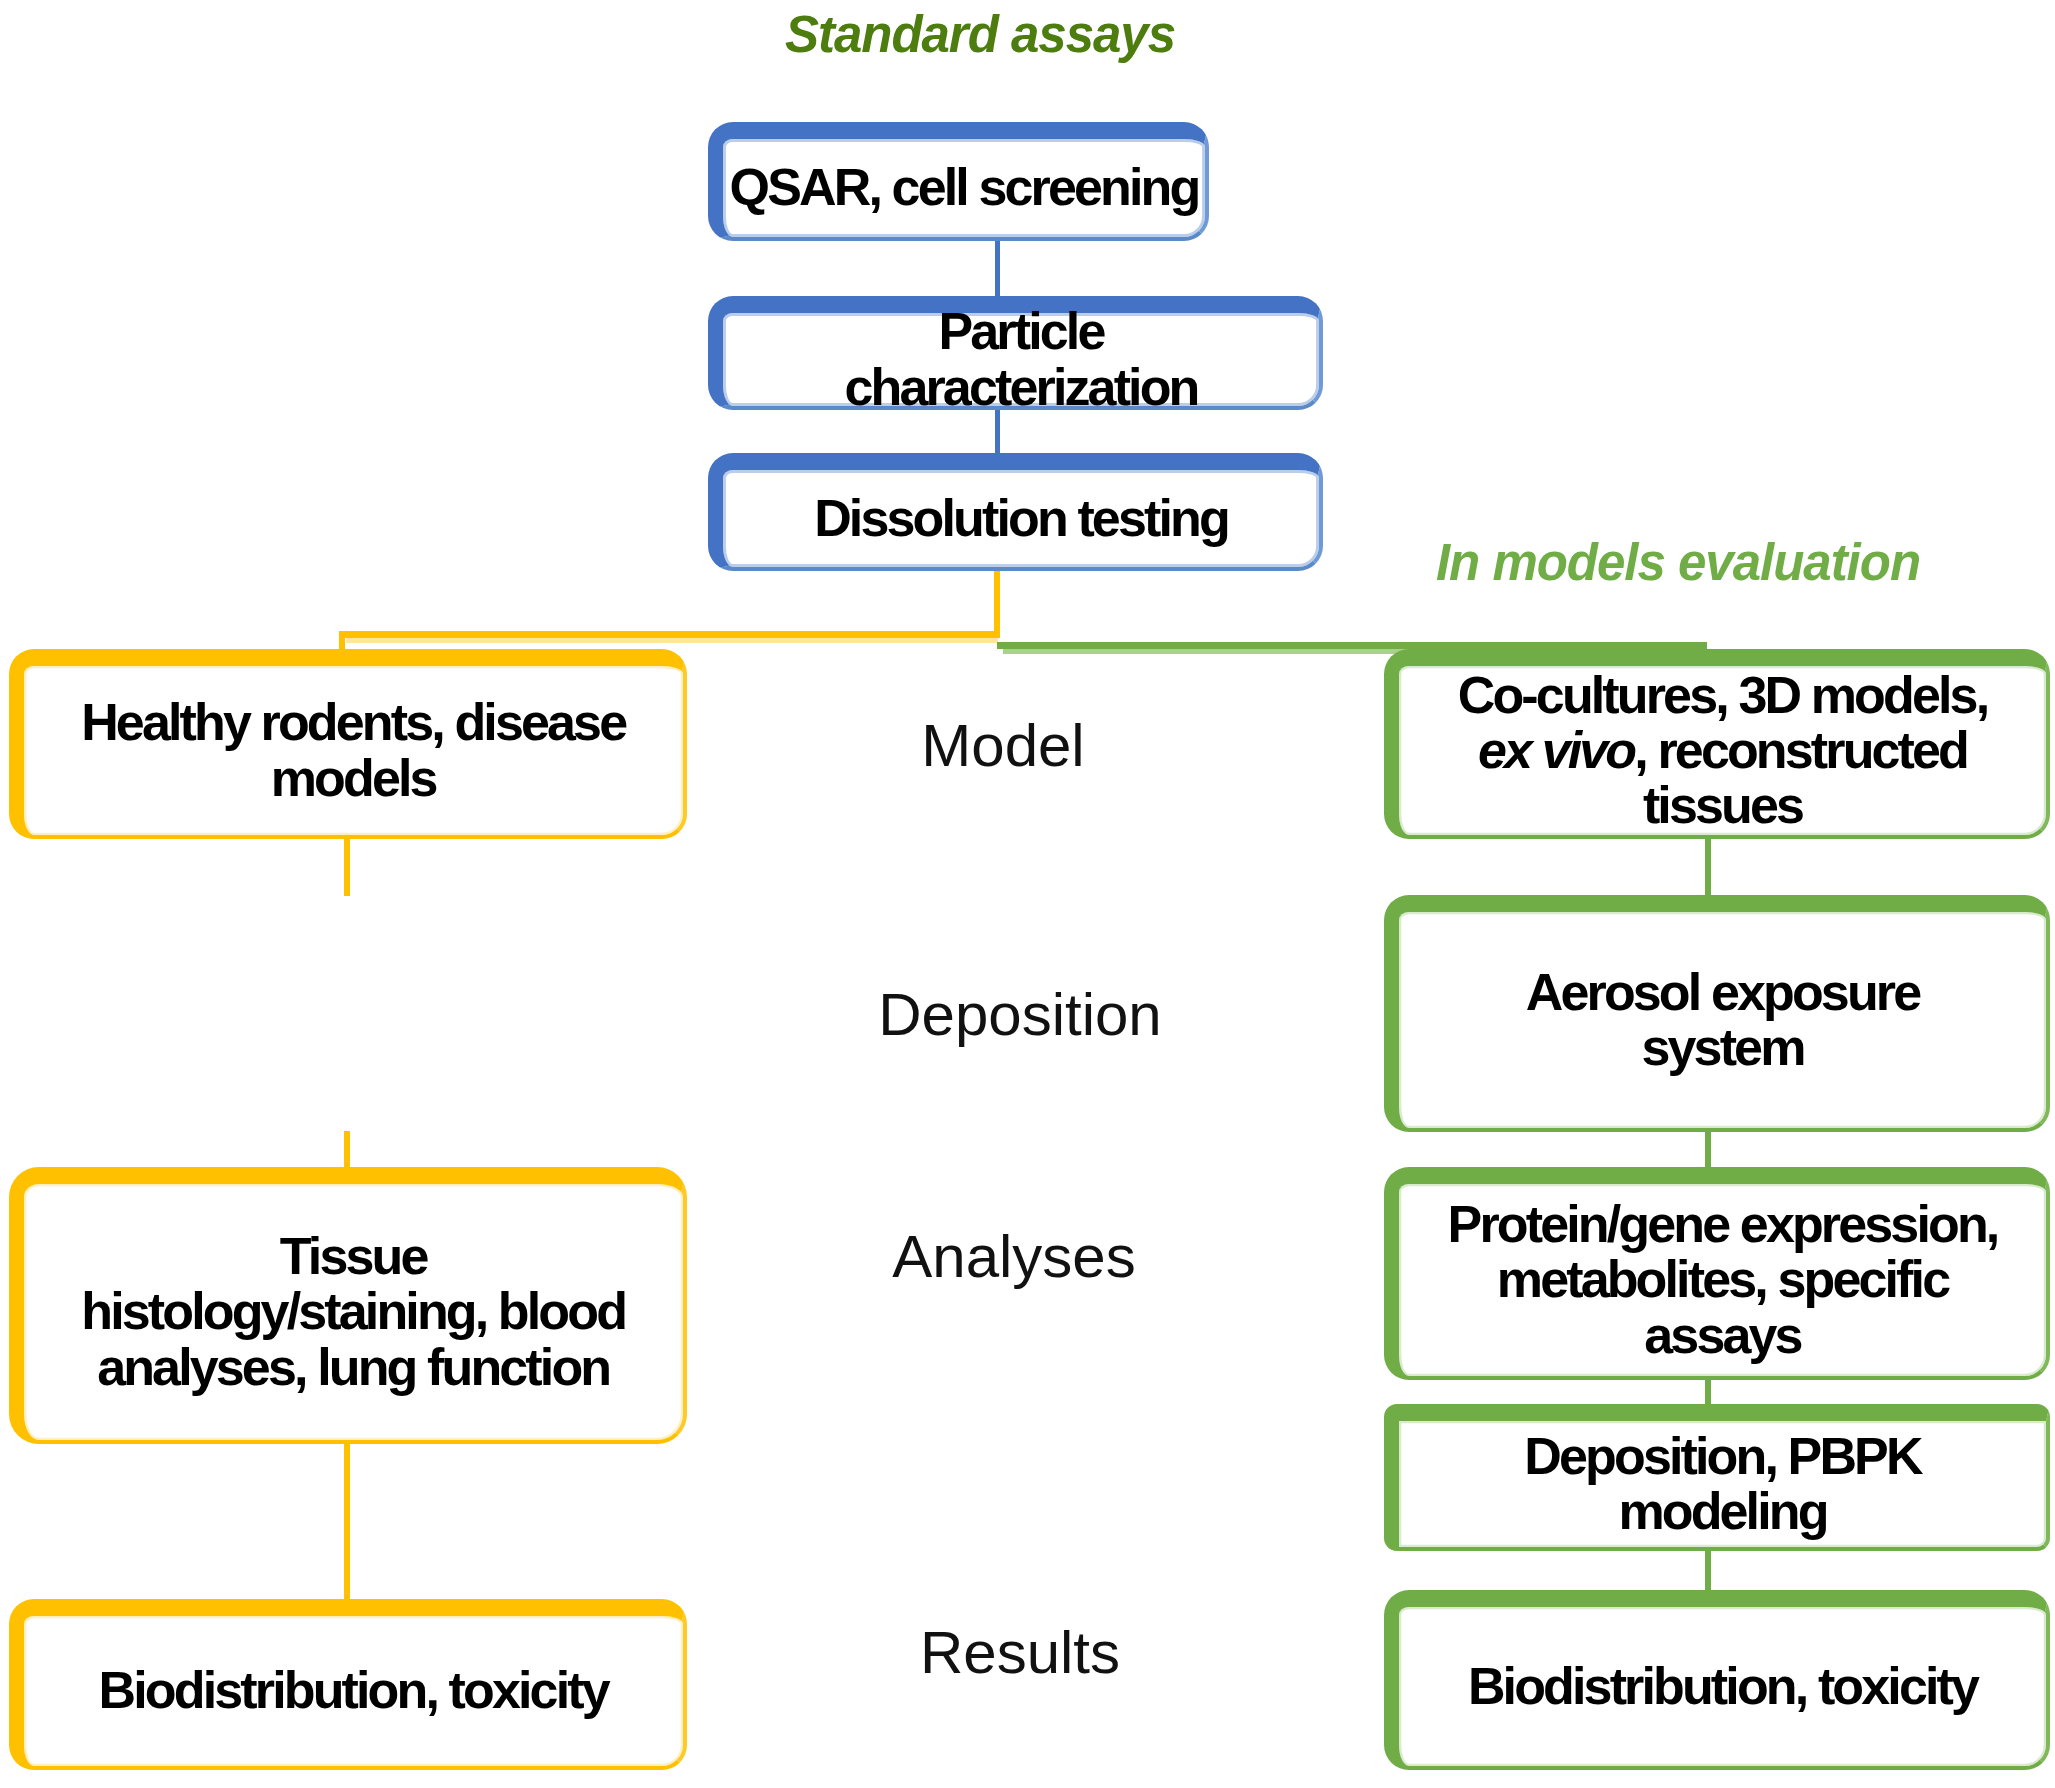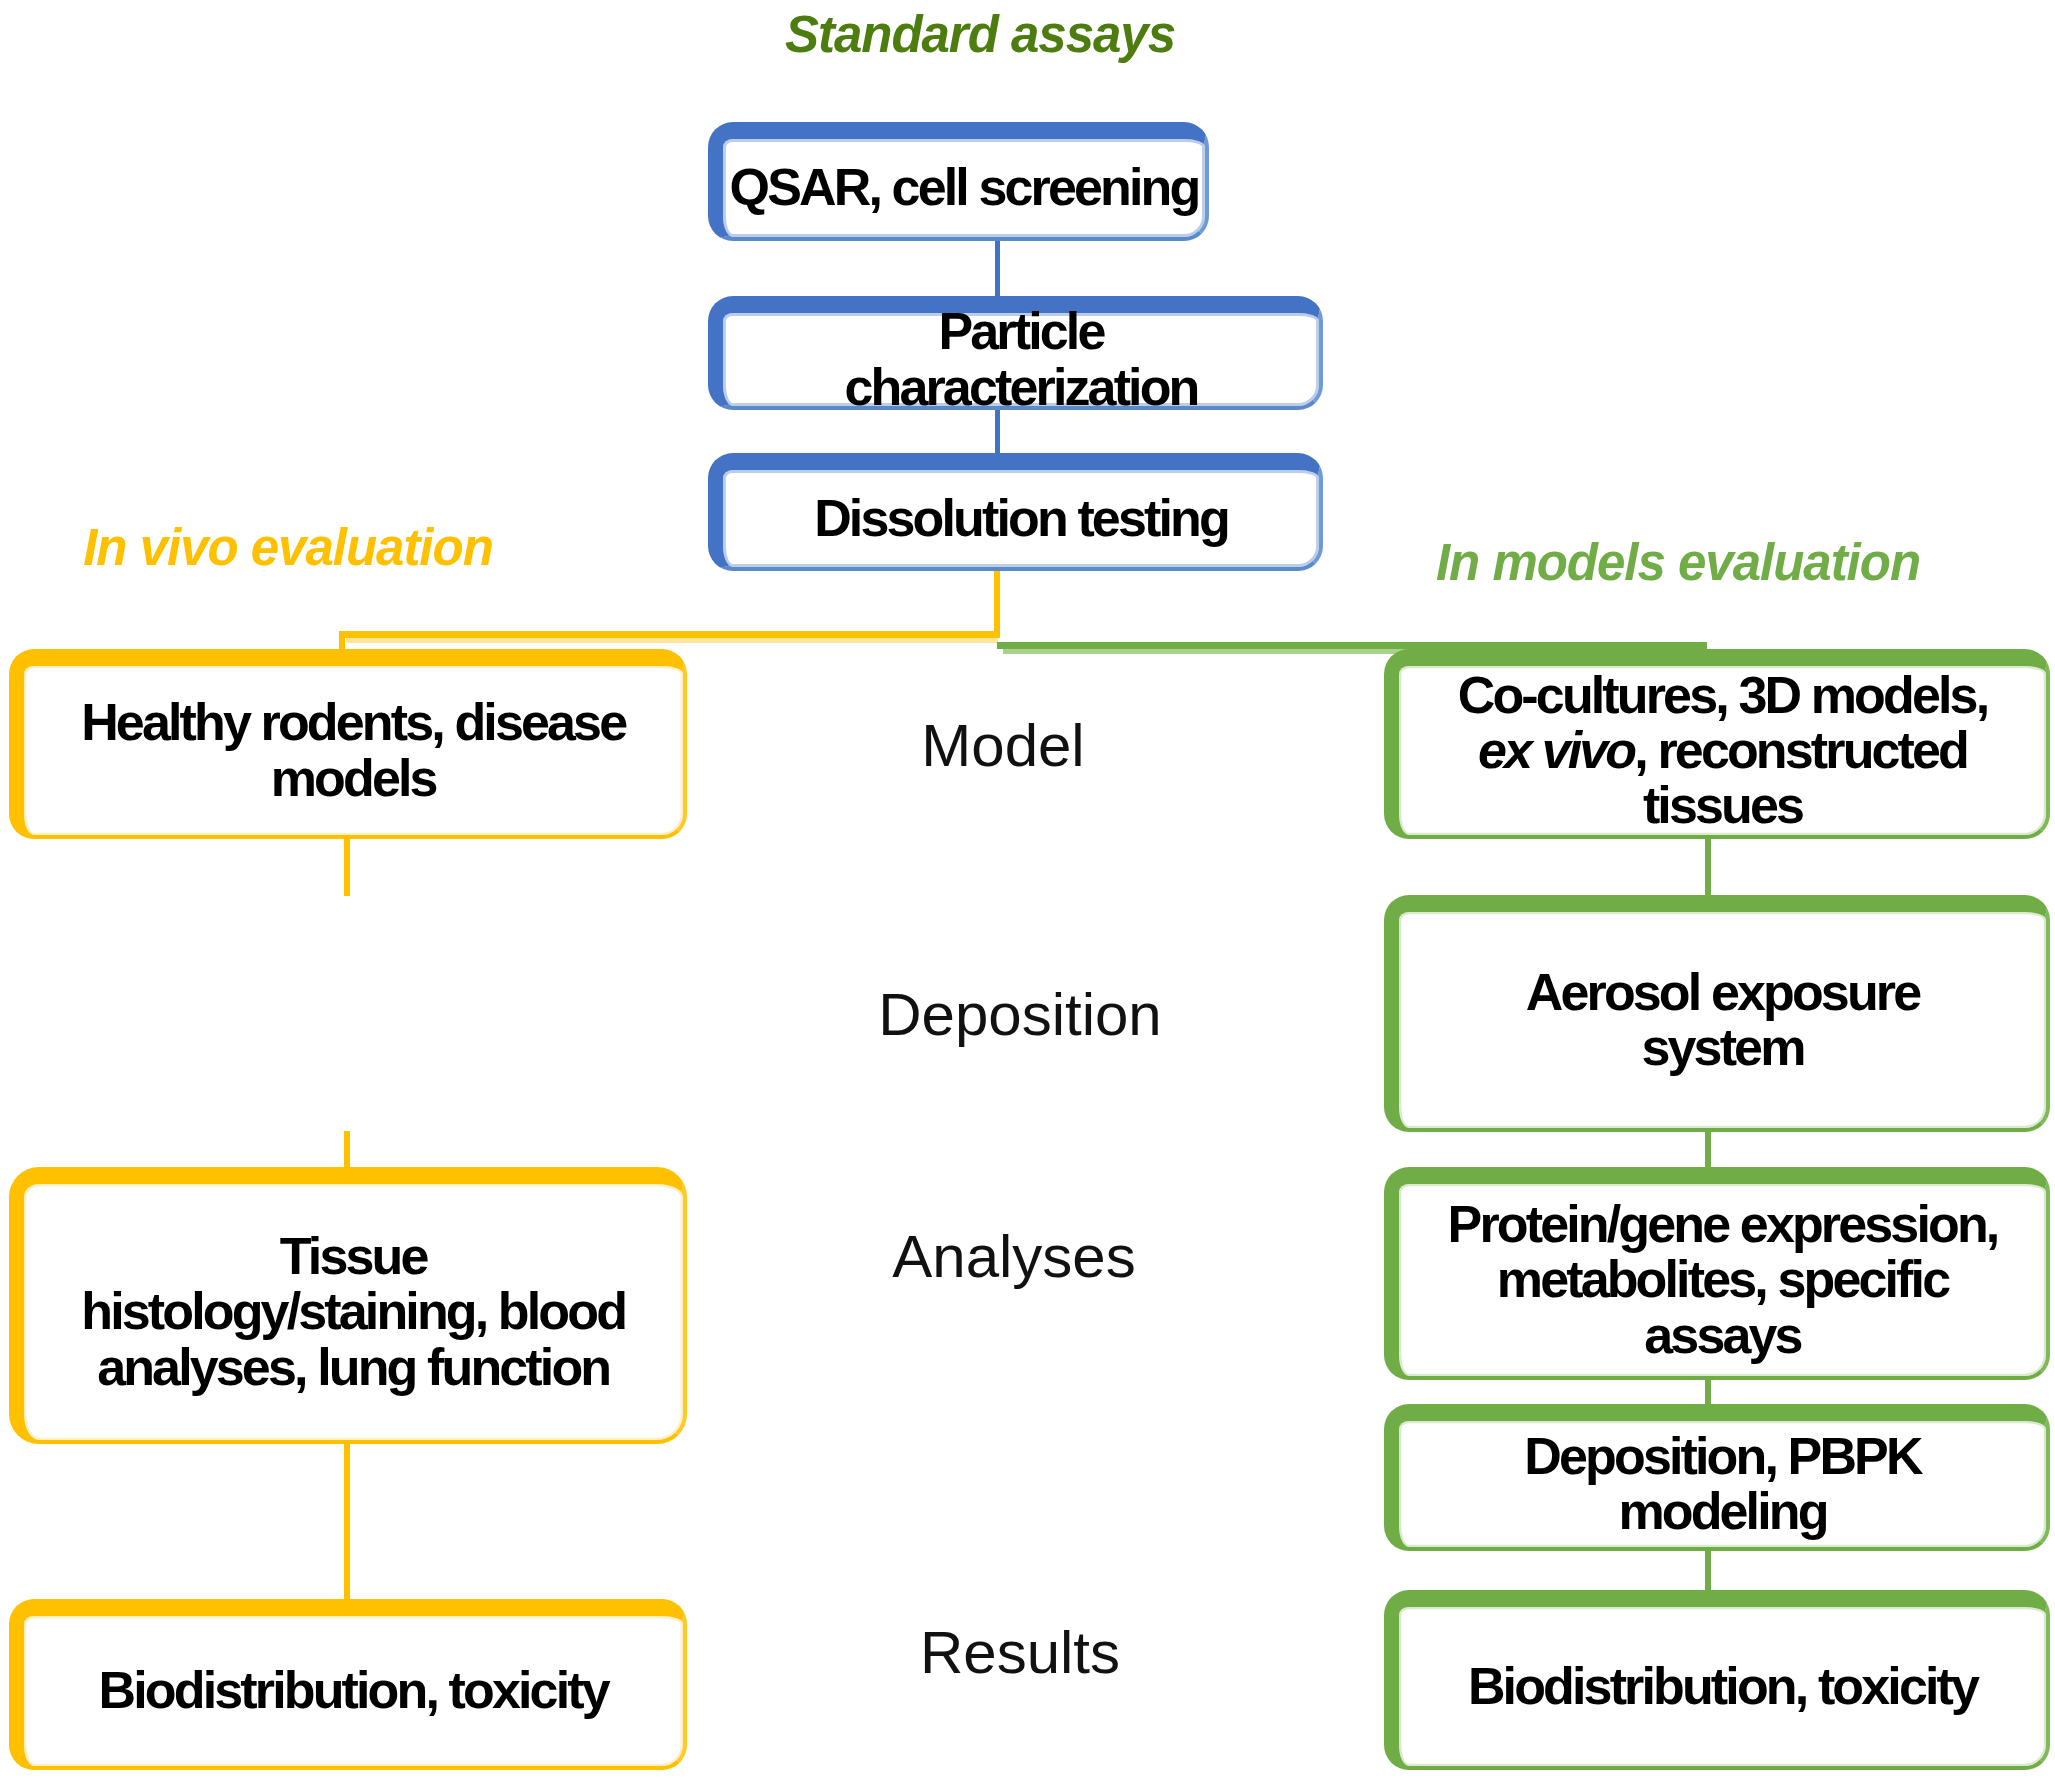--- a/index.html
+++ b/index.html
@@ -71,21 +71,21 @@
   #box-dissolution{left:708px;top:453px; width:615px;height:118px;}
 
   #box-l1{left:8.7px;top:649px;width:678px;height:190px;}
   #box-l2{left:8.7px;top:895px;width:678px;height:237px;}
   #box-l3{left:8.7px;top:1167px;width:678px;height:277px;border-radius:30px;}
   #box-l4{left:8.7px;top:1599px;width:678px;height:171px;}
 
   #box-r1{left:1384px;top:649px;width:666px;height:190px;}
   #box-r2{left:1384px;top:895px;width:666px;height:237px;}
   #box-r3{left:1384px;top:1167px;width:666px;height:213px;}
-  #box-r4{left:1384px;top:1404px;width:666px;height:147px;}
+  #box-r4{left:1384px;top:1404px;width:666px;height:147px;border-radius:13px;}
   #box-r5{left:1384px;top:1590px;width:666px;height:180px;}
 
   .line{position:absolute;}
   .line.blue{background:#4472C4;}
   .line.yellow{background:#FFC000;}
   .line.yellow-light{background:#FFE699;}
   .line.green{background:#70AD47;}
   .line.green-light{background:#A9D18E;}
 
   
@@ -111,21 +111,20 @@
   #conn-r4-r5{left:1705px;top:1550px;width:6.3px;height:41px;}
 
   .box .ital{font-style:italic;}
 </style>
 </head>
 <body>
 
 <div class="canvas">
 
   <div class="branch-title" id="title-standard">Standard assays</div>
-  <div class="branch-title" id="title-invivo">In vivo evaluation</div>
   <div class="branch-title" id="title-invitro">In models evaluation</div>
 
   <div class="rowlabel" id="label-model">Model</div>
   <div class="rowlabel" id="label-deposition">Deposition</div>
   <div class="rowlabel" id="label-analyses">Analyses</div>
   <div class="rowlabel" id="label-results">Results</div>
 
   <div class="line blue" id="conn-qsar-particle"></div>
   <div class="line blue" id="conn-particle-dissol"></div>
   <div class="line yellow" id="conn-dissol-branch"></div>

